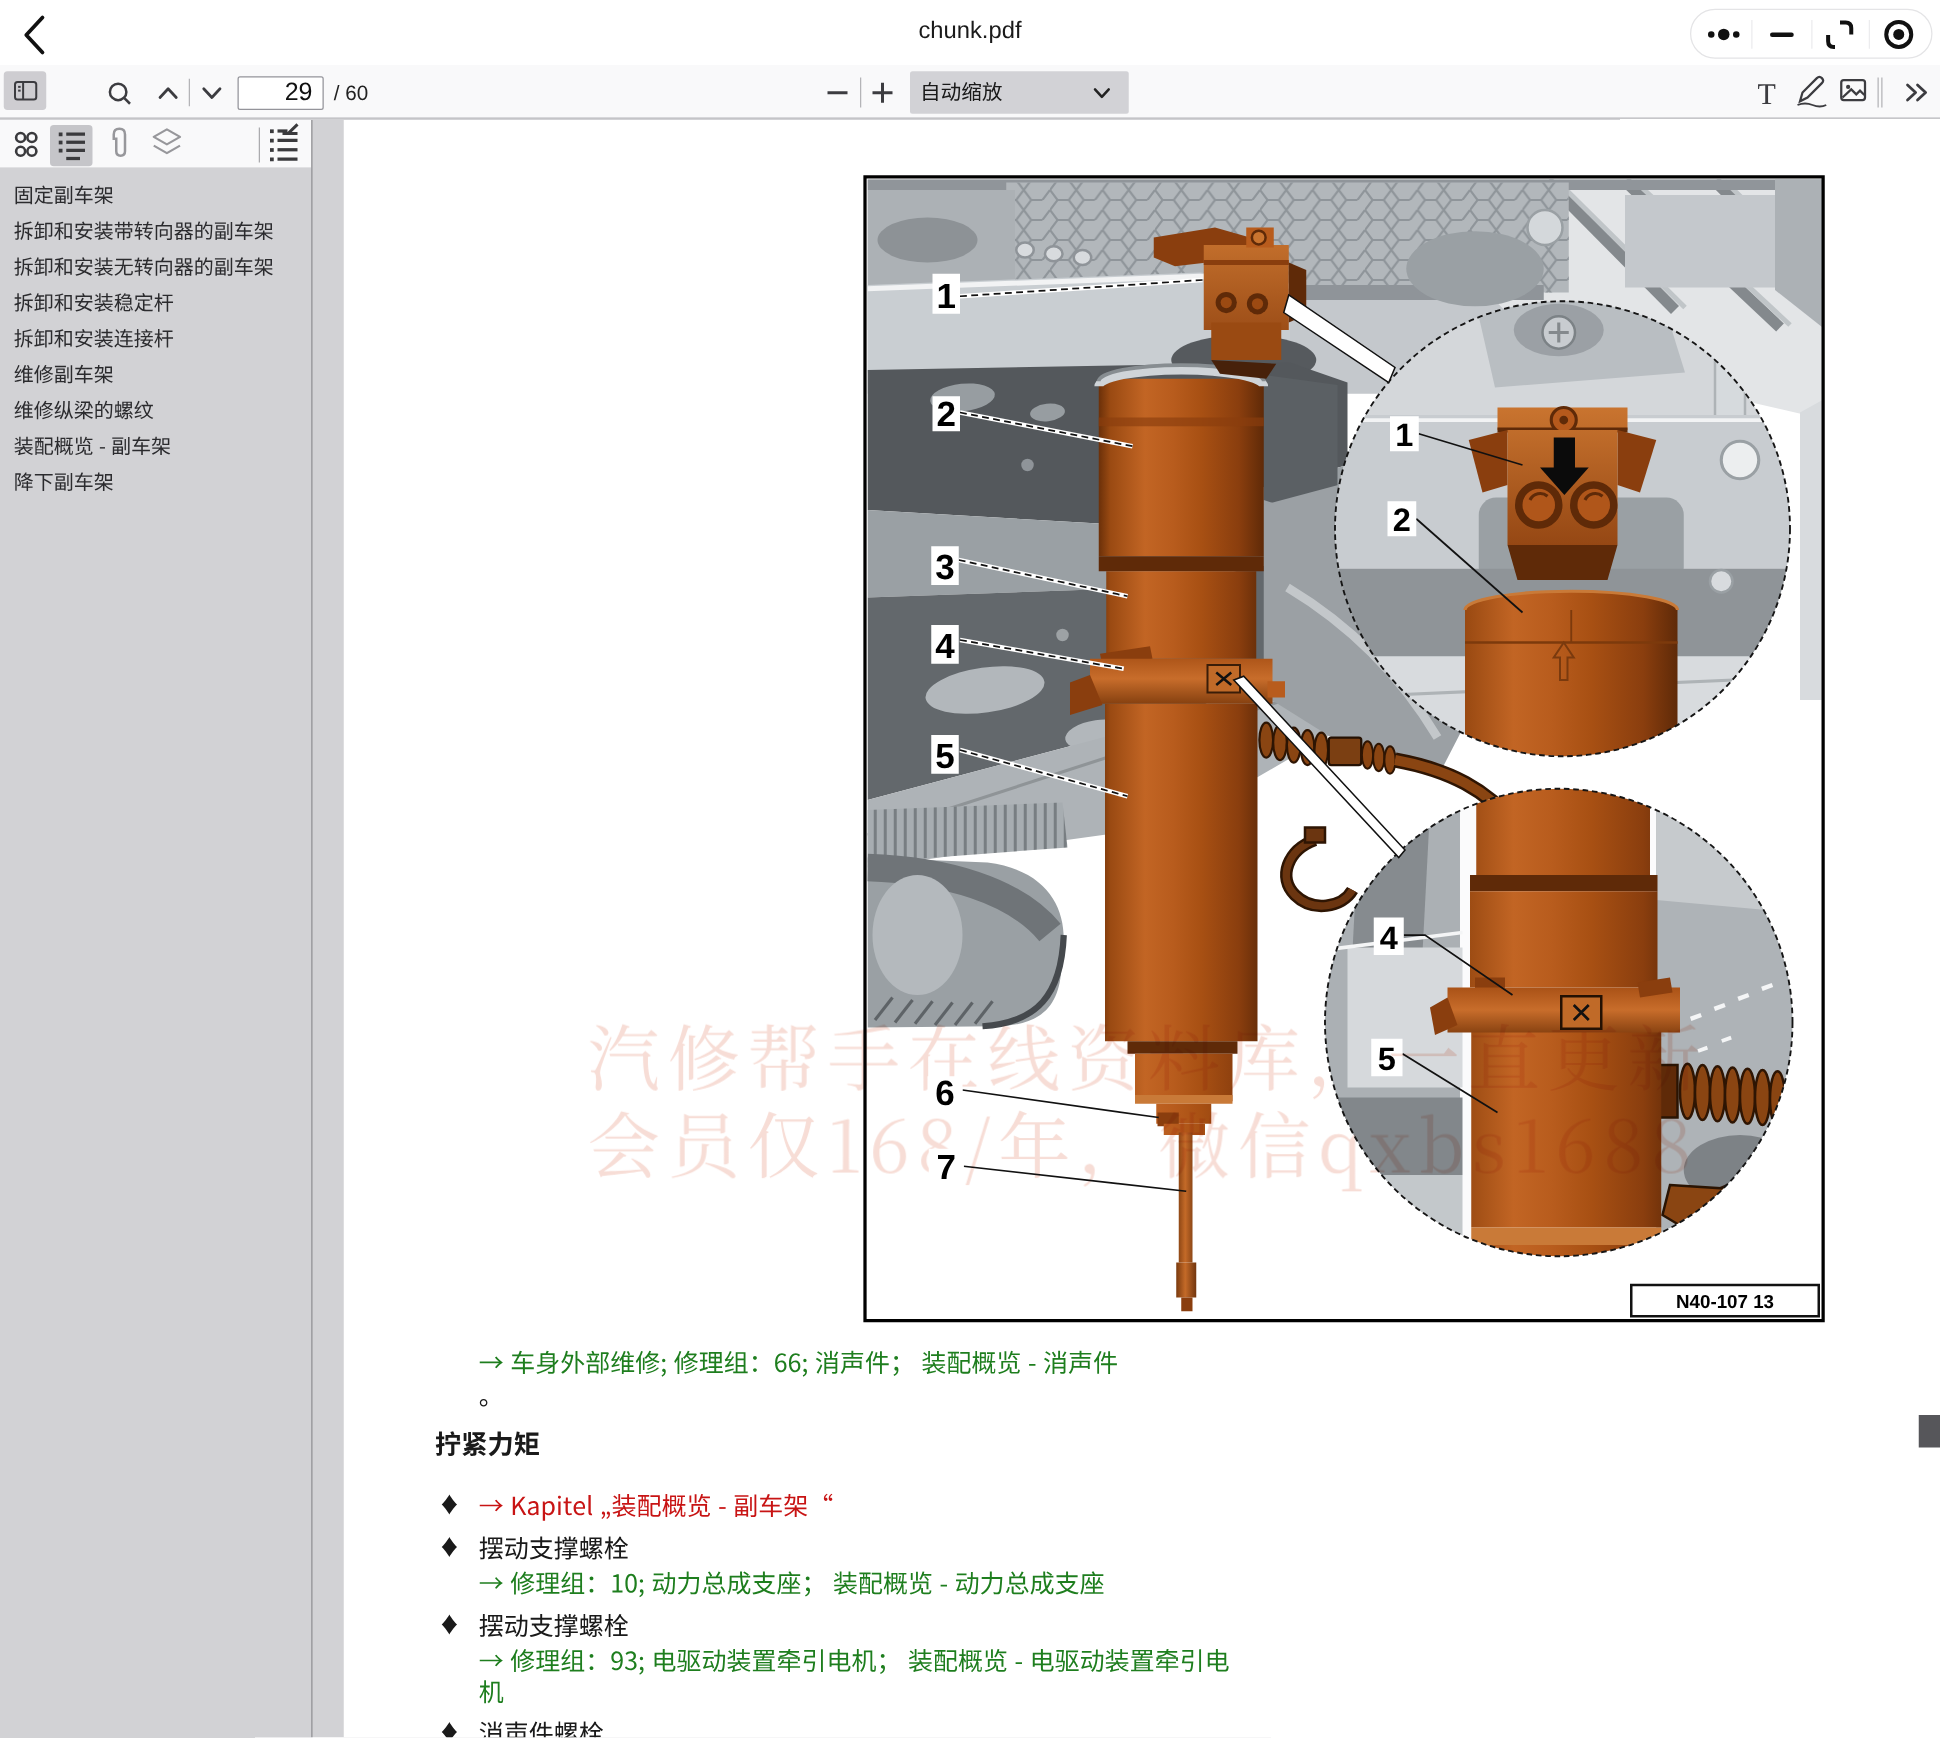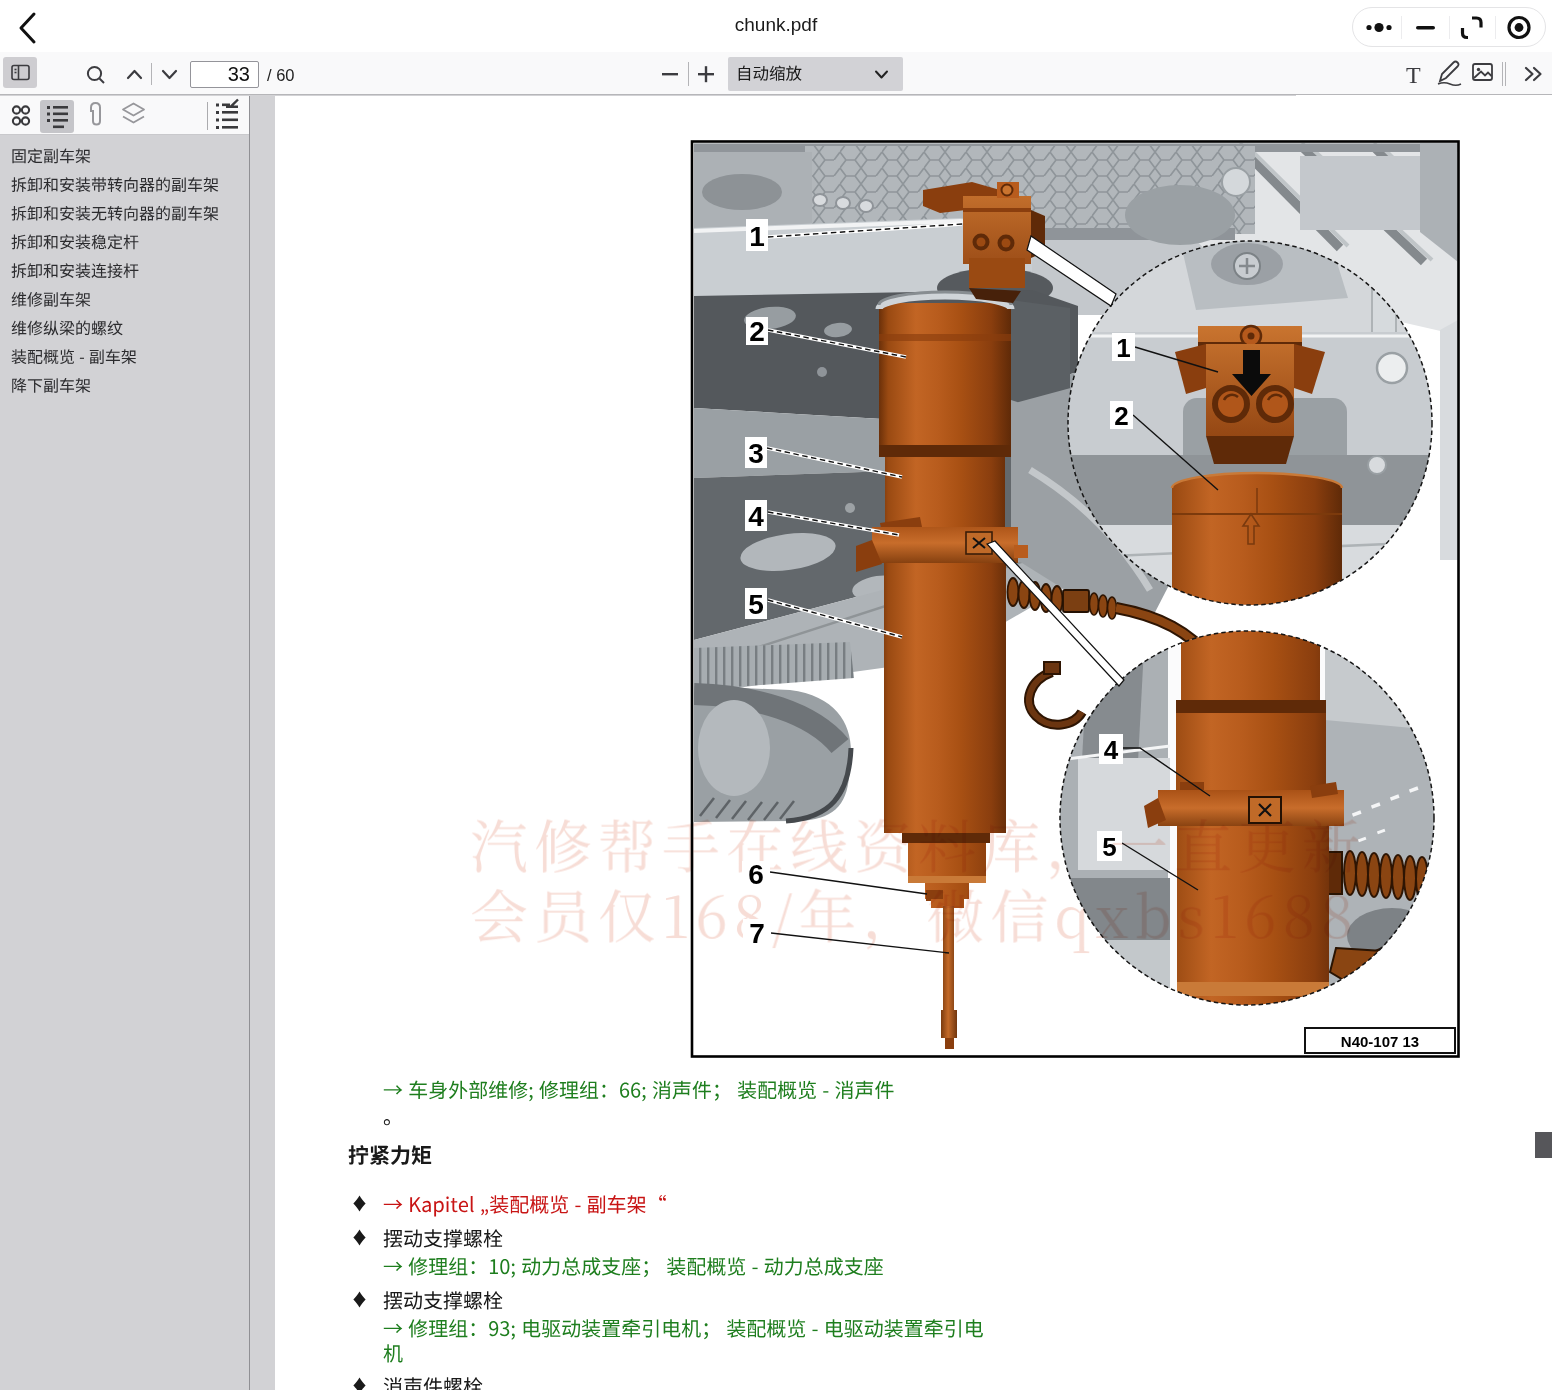--- a/index.html
+++ b/index.html
@@ -25,21 +25,21 @@
 svg.abs{position:absolute;left:0;top:0;}
 </style></head><body>
 <div id="app">
  <div id="topbar"></div>
  <div id="title">chunk.pdf</div>
  <div id="toolbar"></div>
  <div id="sidehead"></div>
  <div id="sidebar"></div>
  <div id="sidediv"></div>
  <div id="page"></div>
- <div id="pageinput">33</div>
+ <div id="pageinput">29</div>
  <div id="pagecount">/ 60</div>
  <div id="zoomsel"></div>
  <div id="sbtoggle"></div>
  <div id="listbtn"></div>
  <div id="capsule"></div>
  <div id="thumb"></div>
  <svg class="abs" width="1552" height="1390" viewBox="0 0 1552 1390">
 <g id="chrome">
 
 <path d="M34 14 L21 28 L34 42" fill="none" stroke="#111" stroke-width="3" stroke-linecap="round" stroke-linejoin="round"></path>

